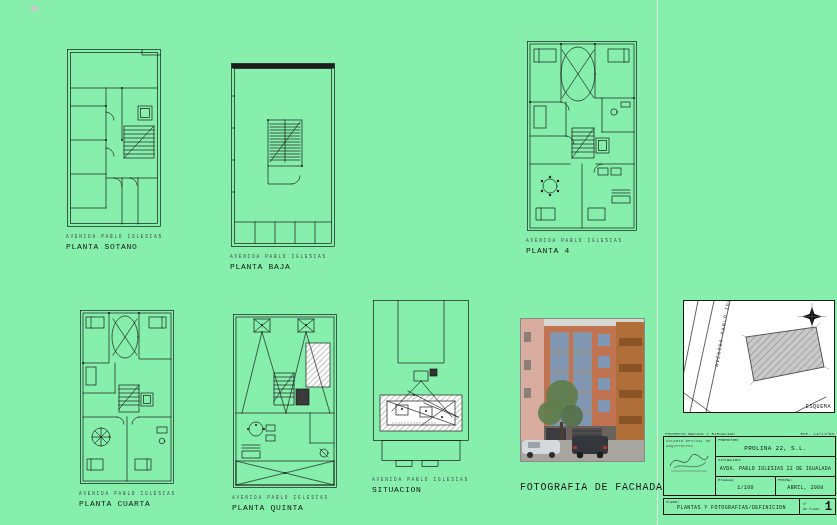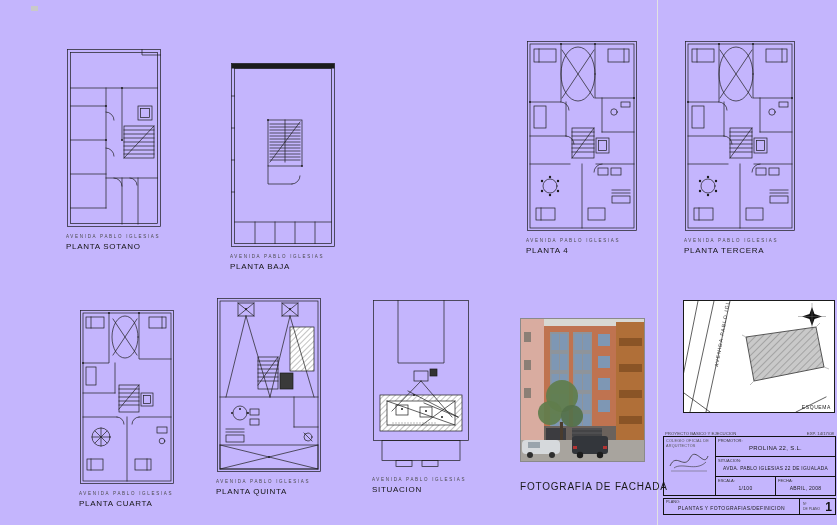--- a/index.html
+++ b/index.html
@@ -1,17 +1,17 @@
 <!DOCTYPE html>
 <html><head>
 <meta charset="utf-8">
 <style>
   html,body { margin:0; padding:0; background:#fff; }
-  .sheet { position:relative; width:837px; height:525px; background:#c4b5fd;
-           font-family:Liberation Sans, sans-serif; overflow:hidden; }
+  .sheet { position:relative; width:837px; height:525px; background:#86efac;
+           font-family:Liberation Mono, monospace; overflow:hidden; }
   .fold-line { position:absolute; left:657px; top:0; width:1px; height:525px; background:#e2e2e2; }
   .corner-mark { position:absolute; left:31px; top:6px; width:7px; height:5px; background:#c9c9c9; }
 
   .plan { position:absolute; }
   .plan svg { display:block; }
   .street { font-size:4.5px; letter-spacing:1.7px; color:#4a4a4a; margin-top:6px; white-space:nowrap; }
   .ptitle { font-size:8px; letter-spacing:.7px; color:#141414; margin-top:3px; white-space:nowrap; }
 
   .ln   { stroke:#1c1c1c; stroke-width:.7; fill:none; stroke-linecap:square; }
   .thin { stroke:#6a6a6a; stroke-width:.45; fill:none; }
@@ -174,27 +174,20 @@
 
 
   <figure class="plan" style="left:526px; top:40px; margin:0">
     <svg width="112" height="192" viewBox="0 0 112 192">
       <use href="#resplan"></use>
     </svg>
     <div class="street">AVENIDA PABLO IGLESIAS</div>
     <div class="ptitle">PLANTA 4</div>
   </figure>
 
-  <figure class="plan" style="left:684px; top:40px; margin:0">
-    <svg width="112" height="192" viewBox="0 0 112 192">
-      <use href="#resplan"></use>
-    </svg>
-    <div class="street">AVENIDA PABLO IGLESIAS</div>
-    <div class="ptitle">PLANTA TERCERA</div>
-  </figure>
 
   <figure class="plan" style="left:64px; top:294px; margin:15px">
     <svg width="96" height="176" viewBox="0 0 96 176">
       <g class="ln">
         <rect x="1.5" y="1.5" width="93" height="173"></rect>
         <rect x="4" y="4" width="88" height="168"></rect>
         <ellipse cx="46" cy="28" rx="13" ry="21"></ellipse>
         <path d="M34 10 L58 46 M58 10 L34 46"></path>
         <path d="M30 4 V54 H4"></path>
         <rect x="7" y="8" width="18" height="11"></rect>
@@ -223,21 +216,21 @@
       <g class="dot">
         <circle cx="30" cy="4" r=".9"></circle>
           <circle cx="60" cy="4" r=".9"></circle>
           <circle cx="4" cy="54" r=".9"></circle>
       </g>
     </svg>
     <div class="street">AVENIDA PABLO IGLESIAS</div>
     <div class="ptitle">PLANTA CUARTA</div>
   </figure>
 
-  <figure class="plan" style="left:216px; top:297px; margin:0">
+  <figure class="plan" style="left:216px; top:297px; margin:16px">
     <svg width="106" height="176" viewBox="0 0 106 176">
       <rect x="74" y="30" width="24" height="44" style="fill:url(#hat);stroke:#1c1c1c;stroke-width:.7"></rect>
       <g class="ln">
         <rect x="1.5" y="1.5" width="103" height="173"></rect>
         <rect x="4" y="4" width="98" height="168"></rect>
         <rect x="22" y="6" width="16" height="13"></rect>
           <path d="M22 6 L38 19 M38 6 L22 19"></path>
         <rect x="66" y="6" width="16" height="13"></rect>
           <path d="M66 6 L82 19 M82 6 L66 19"></path>
         <path d="M30 19 L54 100 M30 19 L10 100 M74 19 L54 100 M74 19 L98 100"></path>

